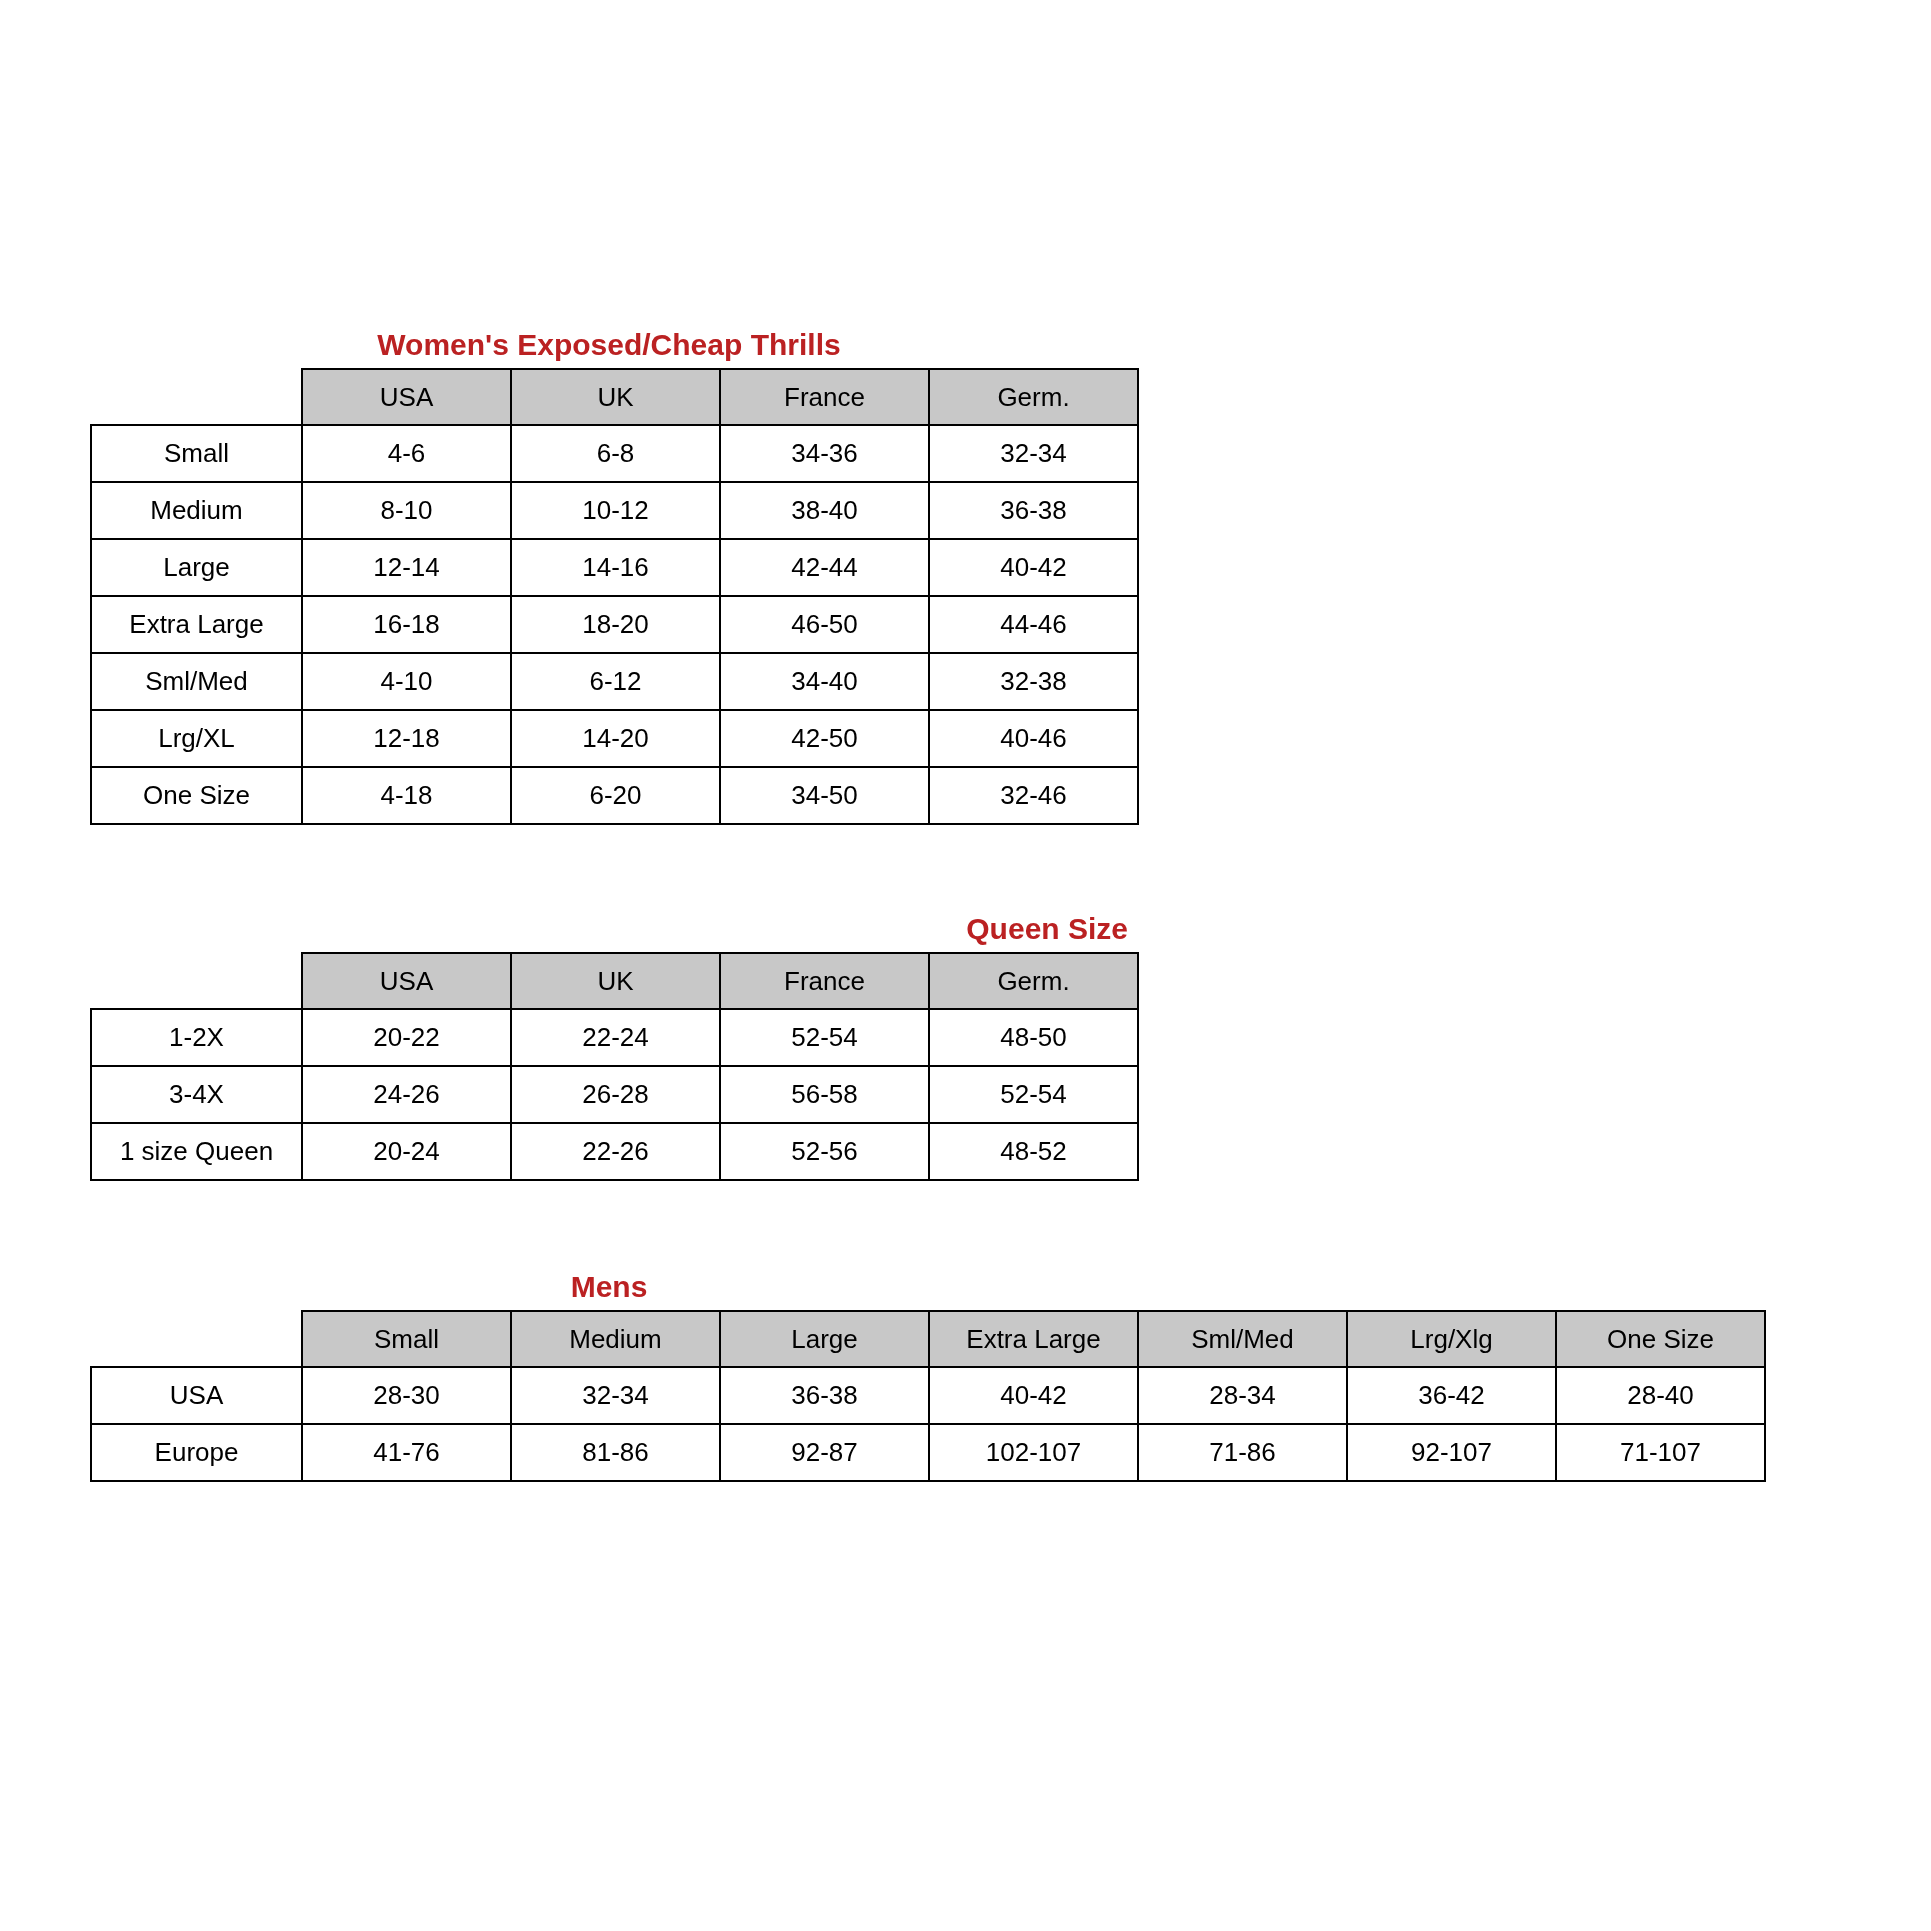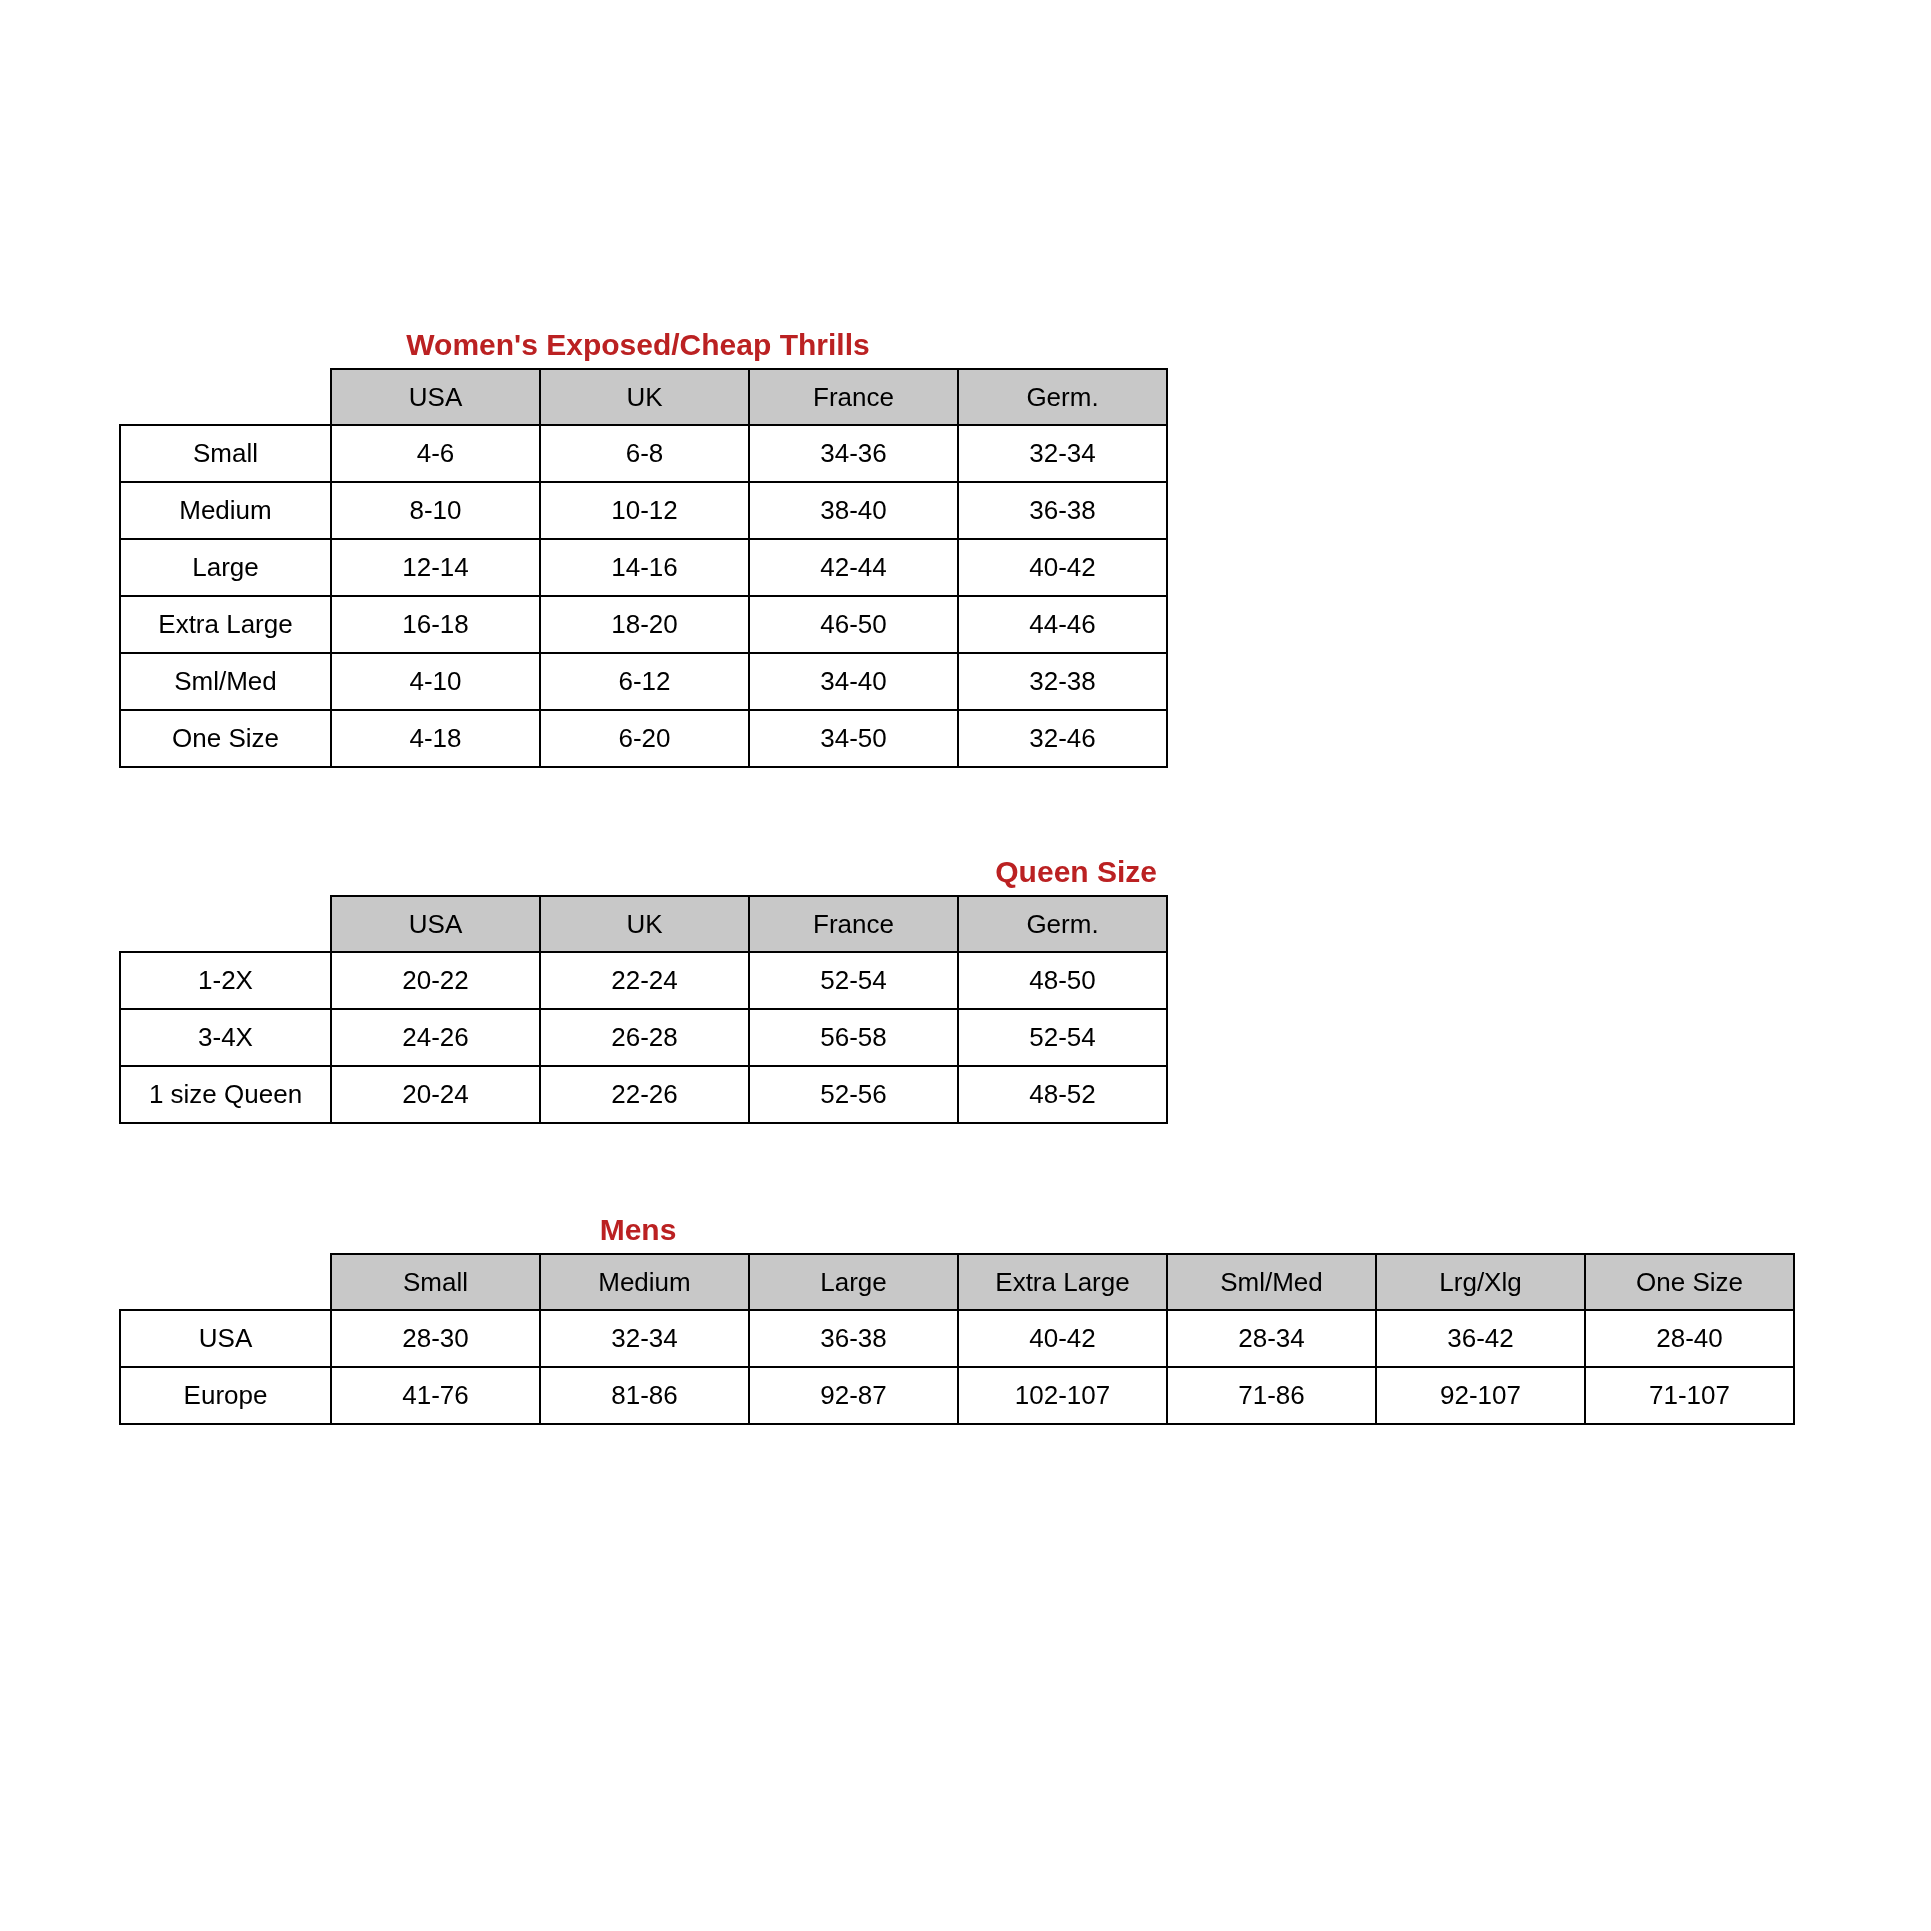--- a/index.html
+++ b/index.html
@@ -9,21 +9,21 @@
   }
   body {
     width: 1931px;
     height: 1931px;
     font-family: "Liberation Sans", "DejaVu Sans", sans-serif;
     color: #000000;
     overflow: hidden;
   }
   .sheet {
     padding-top: 327px;
-    padding-left: 119px;
+    padding-left: 90px;
   }
   .table-block {
     margin: 0;
   }
   .table-block + .table-block {
     margin-top: 0;
   }
   h2.table-title {
     width: 1038px;           
     margin: 0 0 6.1px 0;
@@ -118,20 +118,27 @@
             <td>44-46</td>
           </tr>
           <tr>
             <td class="rowlabel">Sml/Med</td>
             <td>4-10</td>
             <td>6-12</td>
             <td>34-40</td>
             <td>32-38</td>
           </tr>
           <tr>
+            <td class="rowlabel">Lrg/XL</td>
+            <td>12-18</td>
+            <td>14-20</td>
+            <td>42-50</td>
+            <td>40-46</td>
+          </tr>
+          <tr>
             <td class="rowlabel">One Size</td>
             <td>4-18</td>
             <td>6-20</td>
             <td>34-50</td>
             <td>32-46</td>
           </tr>
         </tbody>
     </table>
   </section>
 

